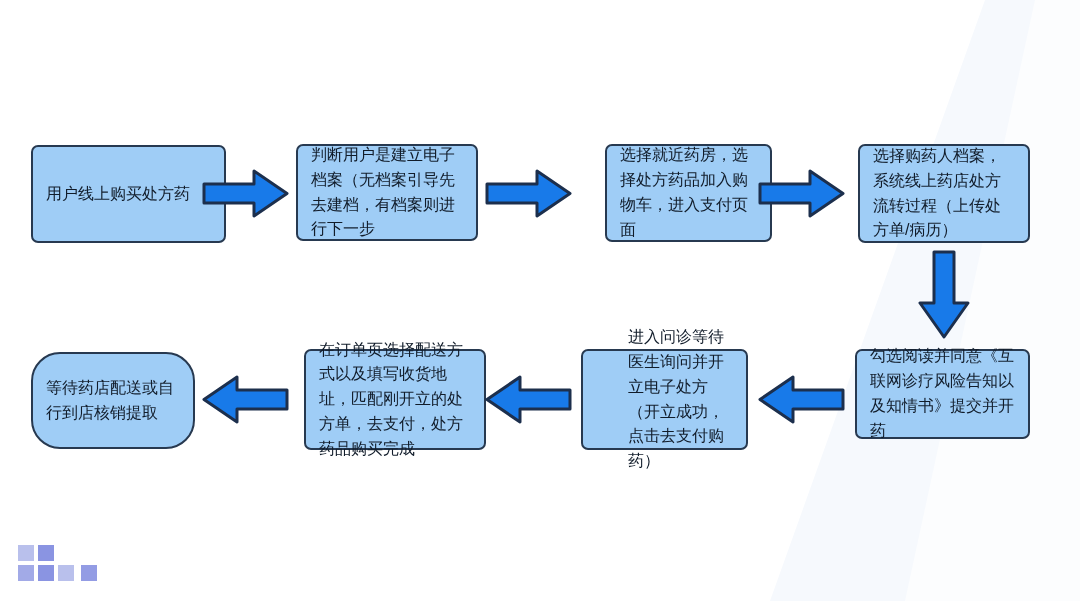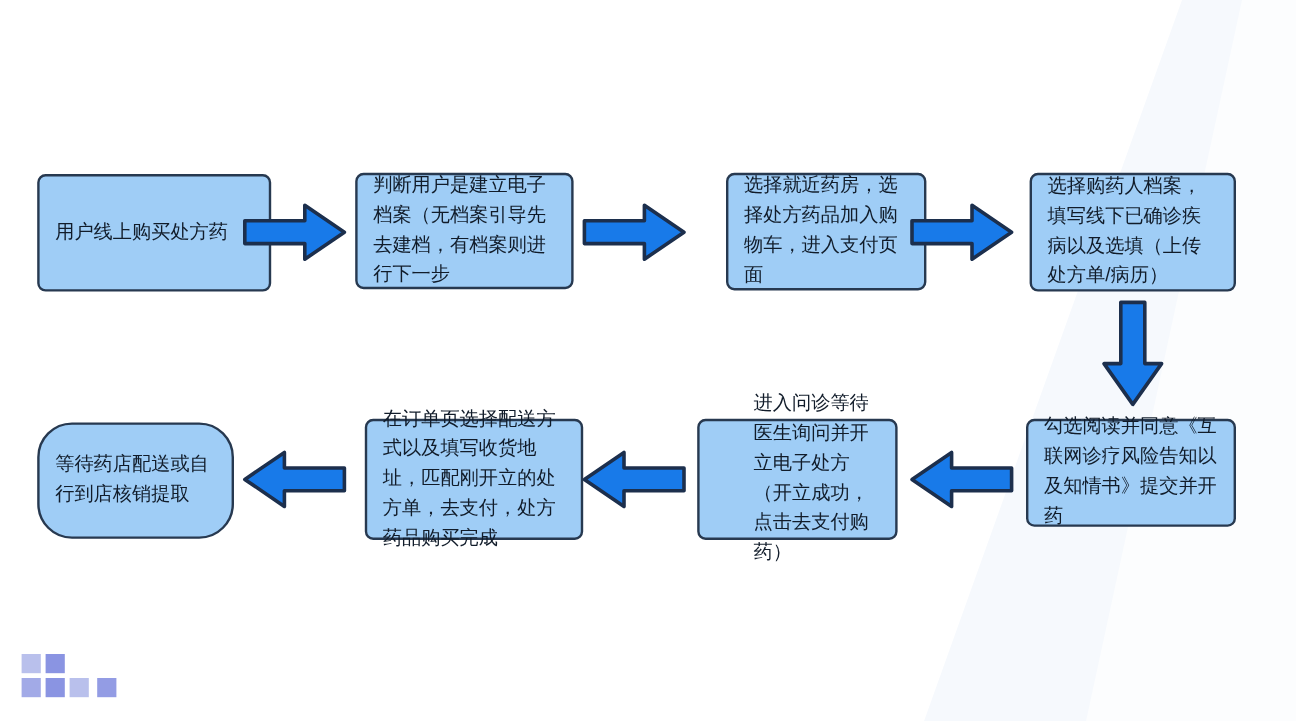--- a/index.html
+++ b/index.html
@@ -102,21 +102,21 @@
     <div class="step-box p1">
       <span>用户线上购买处方药</span>
     </div>
     <div class="step-box p2">
       <span>判断用户是建立电子档案（无档案引导先去建档，有档案则进行下一步</span>
     </div>
     <div class="step-box p3">
       <span>选择就近药房，选择处方药品加入购物车，进入支付页面</span>
     </div>
     <div class="step-box p4">
-      <span>选择购药人档案，填写线下已确诊疾病以及选填（上传处方单/病历）</span>
+      <span>选择购药人档案，系统线上药店处方流转过程（上传处方单/病历）</span>
     </div>
     <div class="step-box p5">
       <span>勾选阅读并同意《互联网诊疗风险告知以及知情书》提交并开药</span>
     </div>
     <div class="step-box p6">
       <span>进入问诊等待医生询问并开立电子处方（开立成功，点击去支付购药）</span>
     </div>
     <div class="step-box p7">
       <span>在订单页选择配送方式以及填写收货地址，匹配刚开立的处方单，去支付，处方药品购买完成</span>
     </div>

